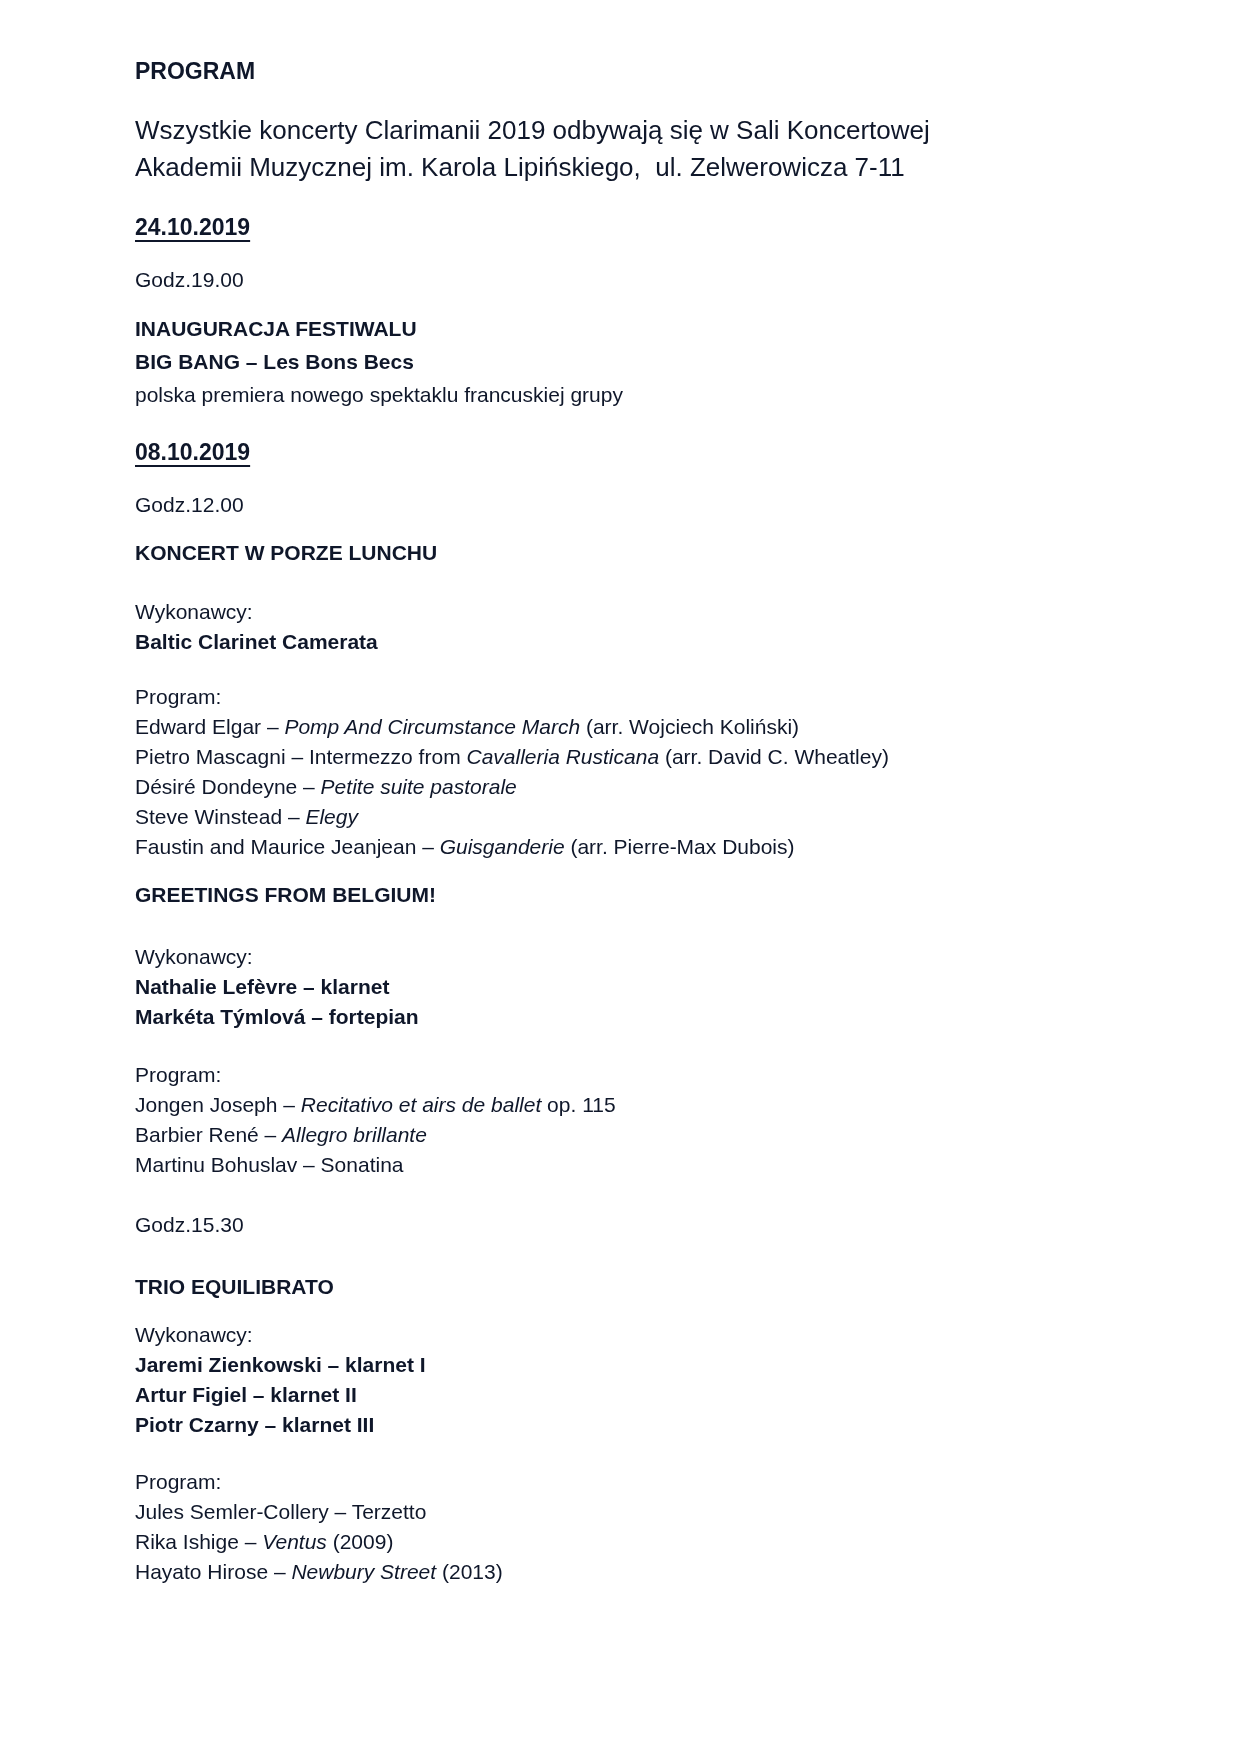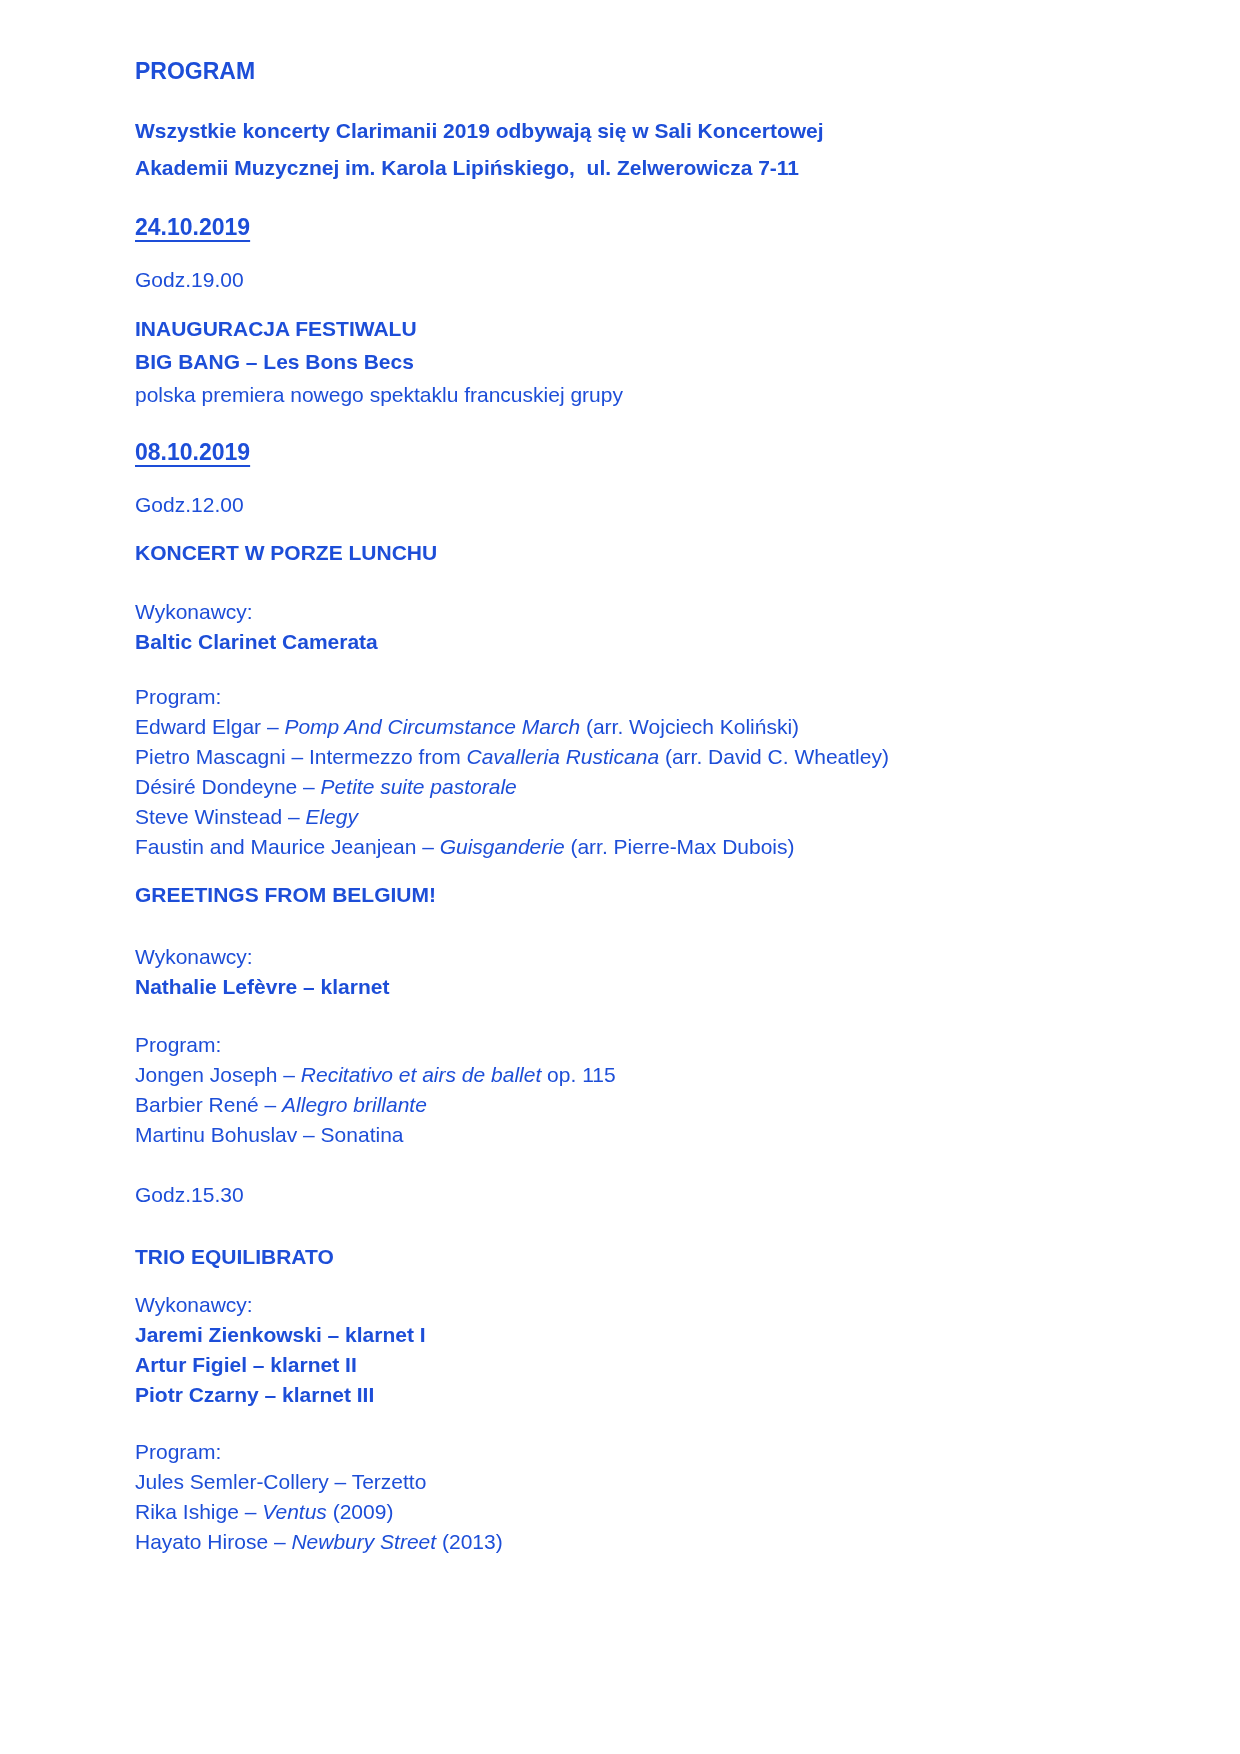--- a/index.html
+++ b/index.html
@@ -6,39 +6,39 @@
       margin: 0;
       padding: 0;
       background: #ffffff;
     }
     .page {
       position: relative;
       width: 1240px;
       height: 1754px;
       box-sizing: border-box;
       background: #ffffff;
-      color: #1d4ed8;
+      color: #0f172a;
       font-family: "Liberation Sans", sans-serif;
       font-size: 21px;
       line-height: 30px;
       padding: 56px 110px 40px 135px;
       overflow: hidden;
     }
     .b { font-weight: bold; }
     .it { font-style: italic; }
     .pre { white-space: pre-wrap; }
 
     .doc-title {
       font-weight: bold;
       font-size: 23px;
       line-height: 30px;
     }
     .intro {
-      font-weight: bold;
-      font-size: 21px;
+      font-weight: normal;
+      font-size: 26px;
       line-height: 37px;
     }
     .date-heading {
       font-weight: bold;
       font-size: 23px;
       line-height: 34px;
       text-decoration: underline;
       text-decoration-thickness: 2px;
       text-underline-offset: 5px;
       display: inline-block;
@@ -100,20 +100,21 @@
     <div class="program-item"><span>Désiré Dondeyne – </span><span class="it">Petite suite pastorale</span><span></span></div>
     <div class="program-item"><span>Steve Winstead – </span><span class="it">Elegy</span><span></span></div>
     <div class="program-item"><span>Faustin and Maurice Jeanjean – </span><span class="it">Guisganderie</span><span> (arr. Pierre-Max Dubois)</span></div>
   </div>
 
   <div class="event-title mt18">GREETINGS FROM BELGIUM!</div>
 
   <div class="mt32">
     <div>Wykonawcy:</div>
     <div class="b">Nathalie Lefèvre – klarnet</div>
+    <div class="b">Markéta Týmlová – fortepian</div>
   </div>
 
   <div class="mt28">
     <div>Program:</div>
     <div class="program-item"><span>Jongen Joseph – </span><span class="it">Recitativo et airs de ballet</span><span> op. 115</span></div>
     <div class="program-item"><span>Barbier René – </span><span class="it">Allegro brillante</span><span></span></div>
     <div class="program-item"><span>Martinu Bohuslav – Sonatina</span><span class="it"></span><span></span></div>
   </div>
 
   <div class="event-time mt30">Godz.15.30</div>

